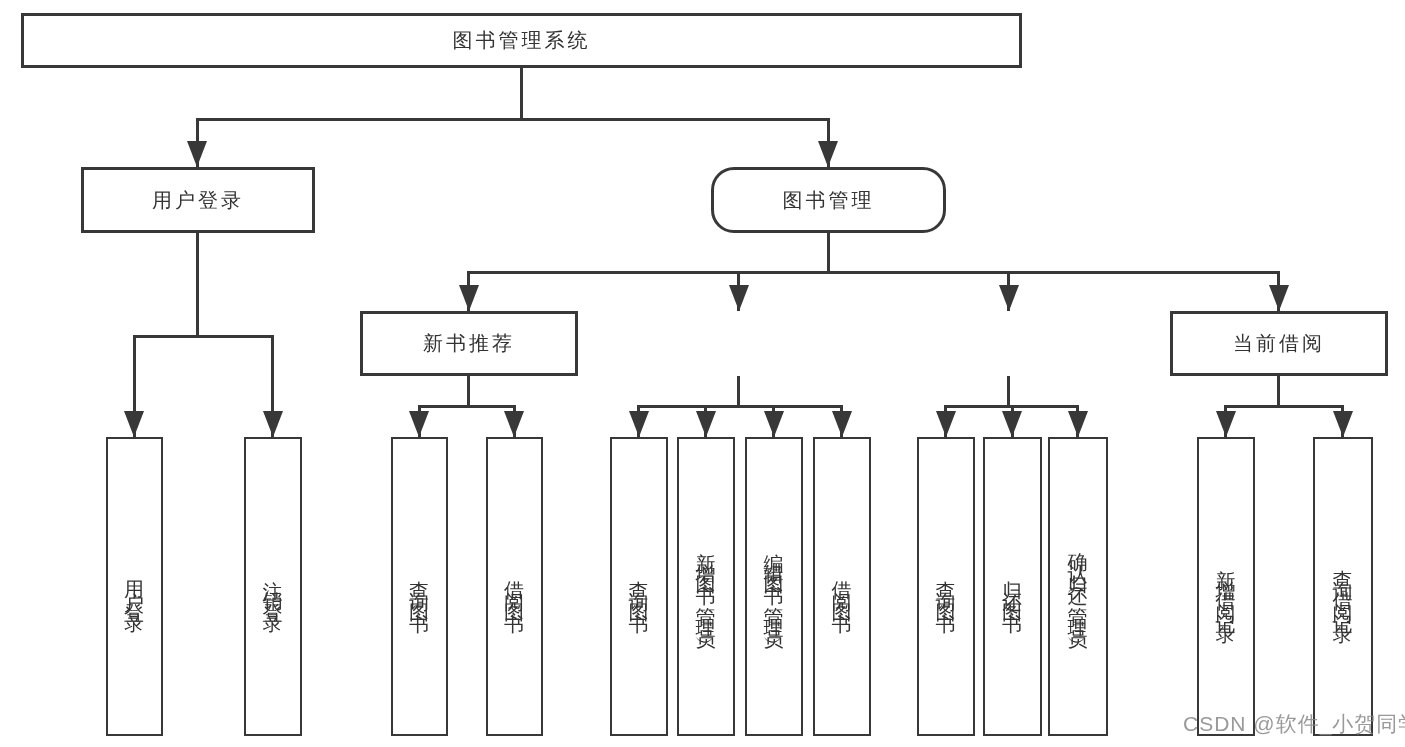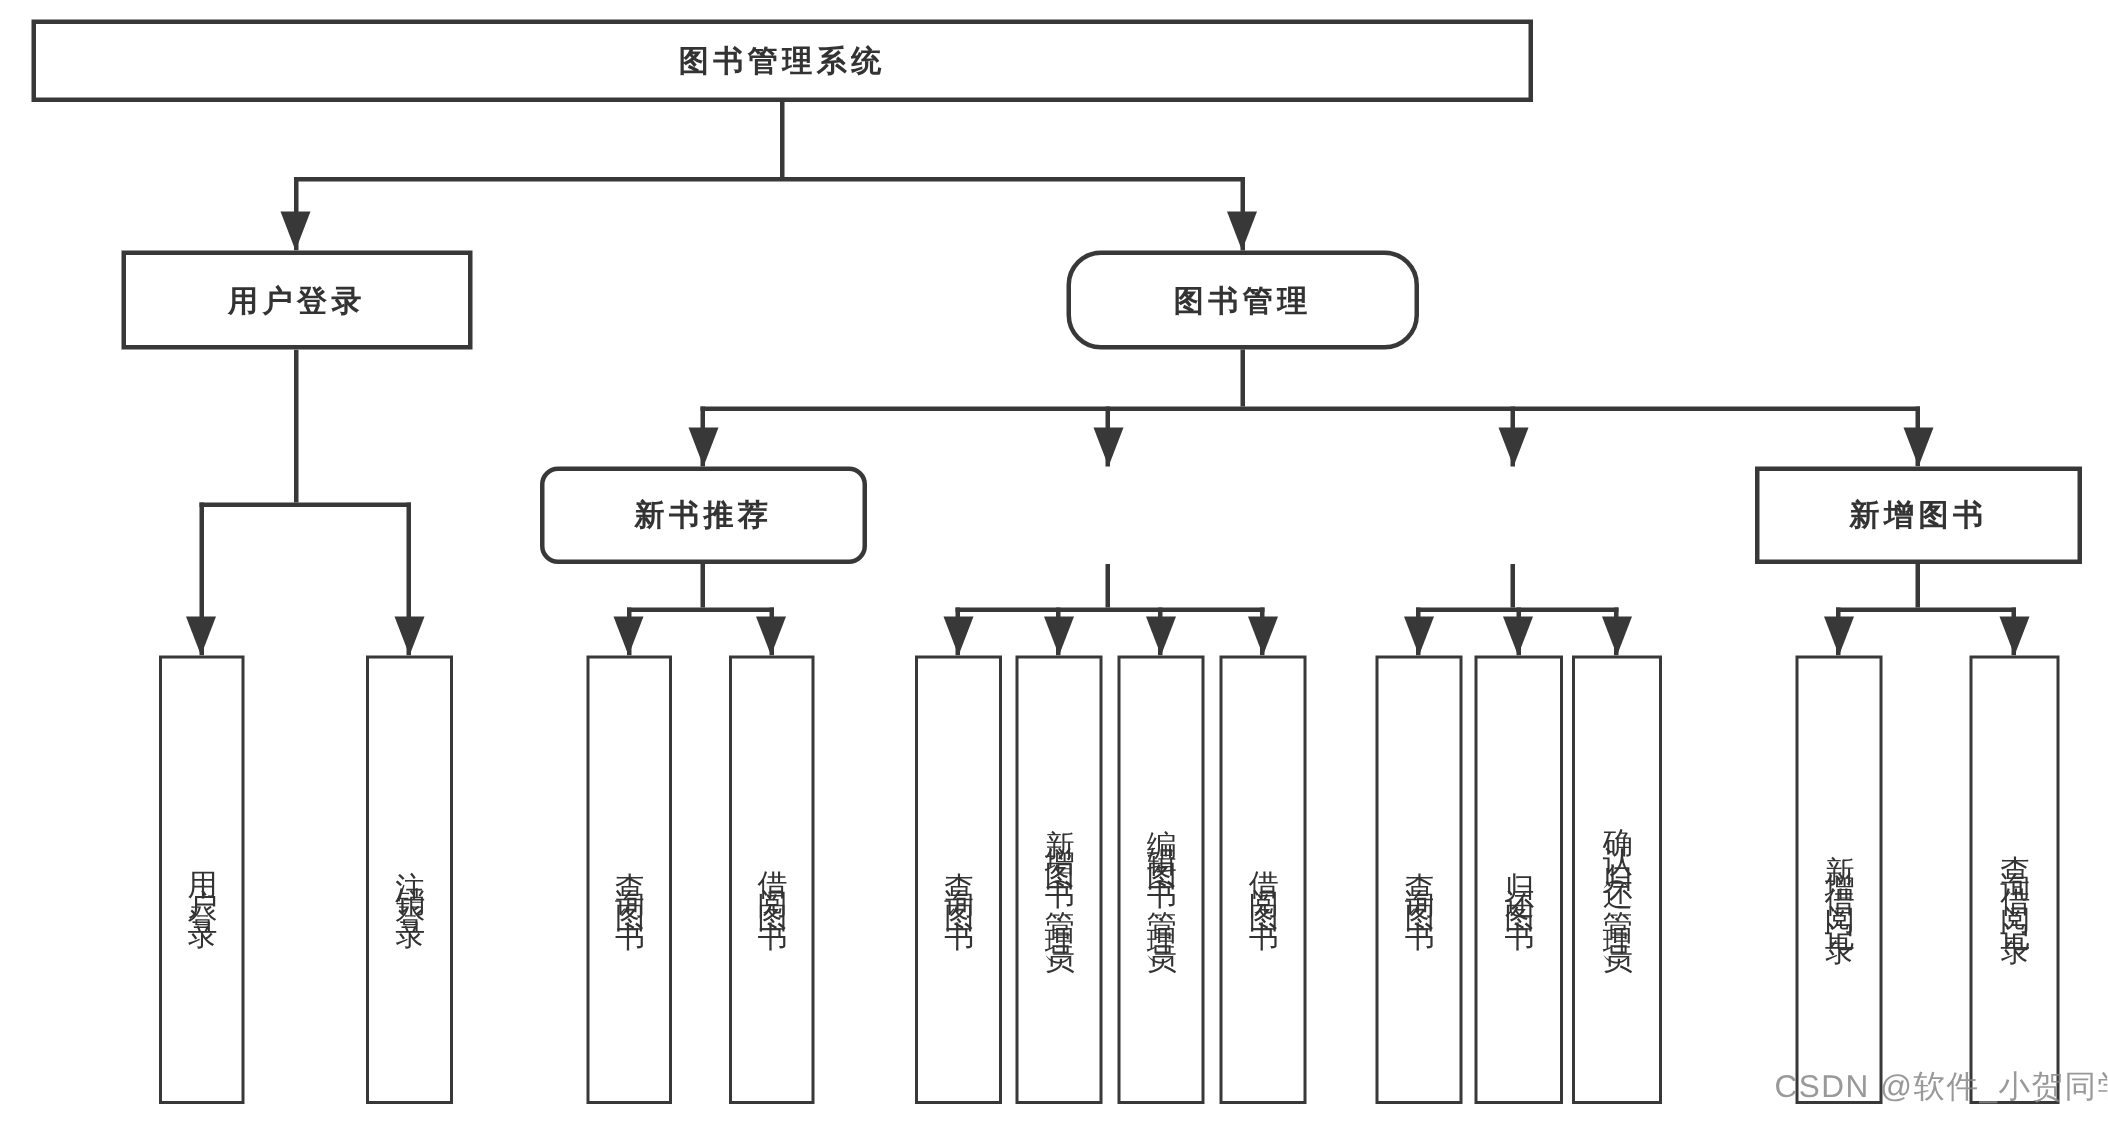--- a/index.html
+++ b/index.html
@@ -15,21 +15,21 @@
     background:#ffffff;
     border:3px solid #383838;
     box-sizing:border-box;
     display:flex;
     align-items:center;
     justify-content:center;
     color:#333333;
     z-index:2;
   }
   .hbox{font-size:20px;letter-spacing:3px;}
-  .hbox .lbl{white-space:nowrap;font-weight:bold;}
+  .hbox .lbl{white-space:nowrap;}
   .vbox{border-width:2.5px;}
   .vbox .lbl{
     writing-mode:vertical-rl;
     text-orientation:mixed;
     font-size:20px;
     letter-spacing:11px;
     line-height:1;
   }
   .hline{position:absolute;height:3px;background:#383838;z-index:1;}
   .vline{position:absolute;width:3px;background:#383838;z-index:1;}
@@ -118,25 +118,25 @@
     <span class="lbl">图书管理系统</span>
   </div>
 
   <div class="box hbox" style="left:81px;top:167px;width:234px;height:66px;">
     <span class="lbl">用户登录</span>
   </div>
   <div class="box hbox" style="left:711px;top:167px;width:235px;height:66px;border-radius:23px;">
     <span class="lbl">图书管理</span>
   </div>
 
-  <div class="box hbox" style="left:360px;top:311px;width:218px;height:65px;border-radius:12px;">
+  <div class="box hbox" style="left:360px;top:311px;width:218px;height:65px;">
     <span class="lbl">新书推荐</span>
   </div>
   <div class="box hbox" style="left:1170px;top:311px;width:218px;height:65px;">
-    <span class="lbl">新增图书</span>
+    <span class="lbl">当前借阅</span>
   </div>
 
   <div class="box vbox" style="left:106px;top:437px;width:57px;height:299px;">
     <span class="lbl">用户登录</span>
   </div>
   <div class="box vbox" style="left:244px;top:437px;width:58px;height:299px;">
     <span class="lbl">注销登录</span>
   </div>
 
   <div class="box vbox" style="left:391px;top:437px;width:57px;height:299px;">

